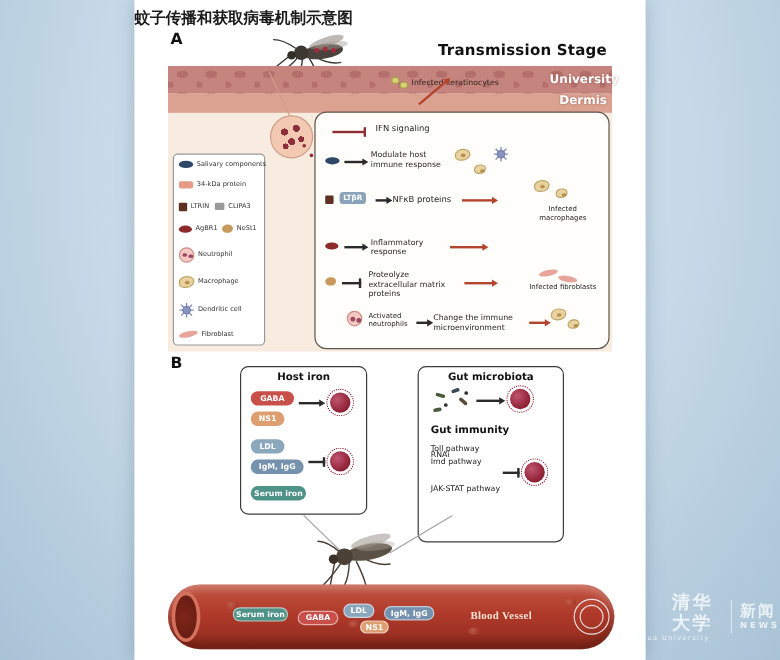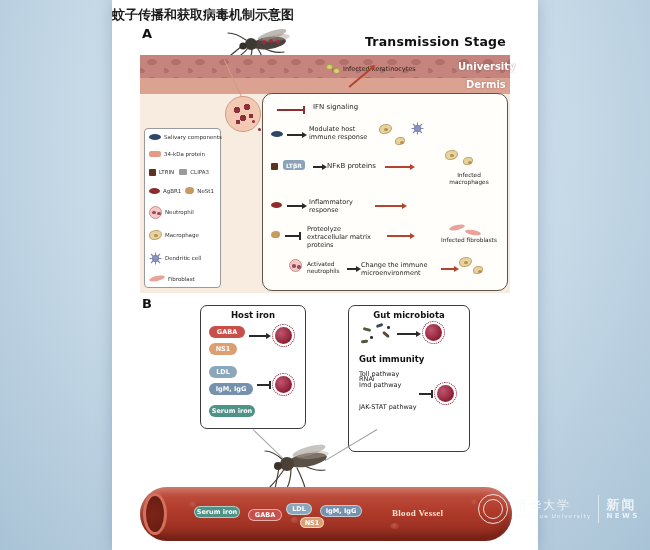--- a/index.html
+++ b/index.html
@@ -93,21 +93,21 @@
   .vessel-open { position:absolute; left:3px; top:6px; width:24px; height:42px; border-radius:50%;
             background:radial-gradient(circle at 40% 50%, #7d2418, #651c12); border:3px solid #d4705c; }
   .rbc { position:absolute; border-radius:50%; background:radial-gradient(circle at 40% 40%, #c4604e, #992d1f); opacity:.8; }
   .vessel-label { position:absolute; font-size:9px; font-weight:bold; color:#f8e3d3; letter-spacing:.3px; }
   .vpill { position:absolute; border:1px solid rgba(255,255,255,.55); }
 
   
   .wm { left:478px; top:494px; display:flex; align-items:center; gap:7px; color:rgba(246,249,251,.85); }
   .wm-seal { width:30px; height:30px; border:1.6px solid currentColor; border-radius:50%; position:relative; flex:0 0 auto; }
   .wm-seal::before { content:''; position:absolute; inset:4px; border:1.2px solid currentColor; border-radius:50%; }
-  .wm-cn { font-size:12px; font-weight:normal; font-family:"DejaVu Serif","Liberation Serif",serif; letter-spacing:2px; line-height:1.15; }
+  .wm-cn { font-size:15px; font-weight:bold; font-family:"DejaVu Serif","Liberation Serif",serif; letter-spacing:2px; line-height:1.15;margin-left:45px; }
   .wm-en { font-size:5.5px; letter-spacing:1.2px; }
   .wm-div { width:1px; height:28px; background:currentColor; opacity:.7; }
   .wm-news-cn { font-size:13px; font-weight:bold; letter-spacing:2px; line-height:1.1; }
   .wm-news-en { font-size:7px; font-weight:bold; letter-spacing:2.5px; }
 </style>
 </head>
 <body>
 
 <div class="page">
   <div class="canvas"></div>

